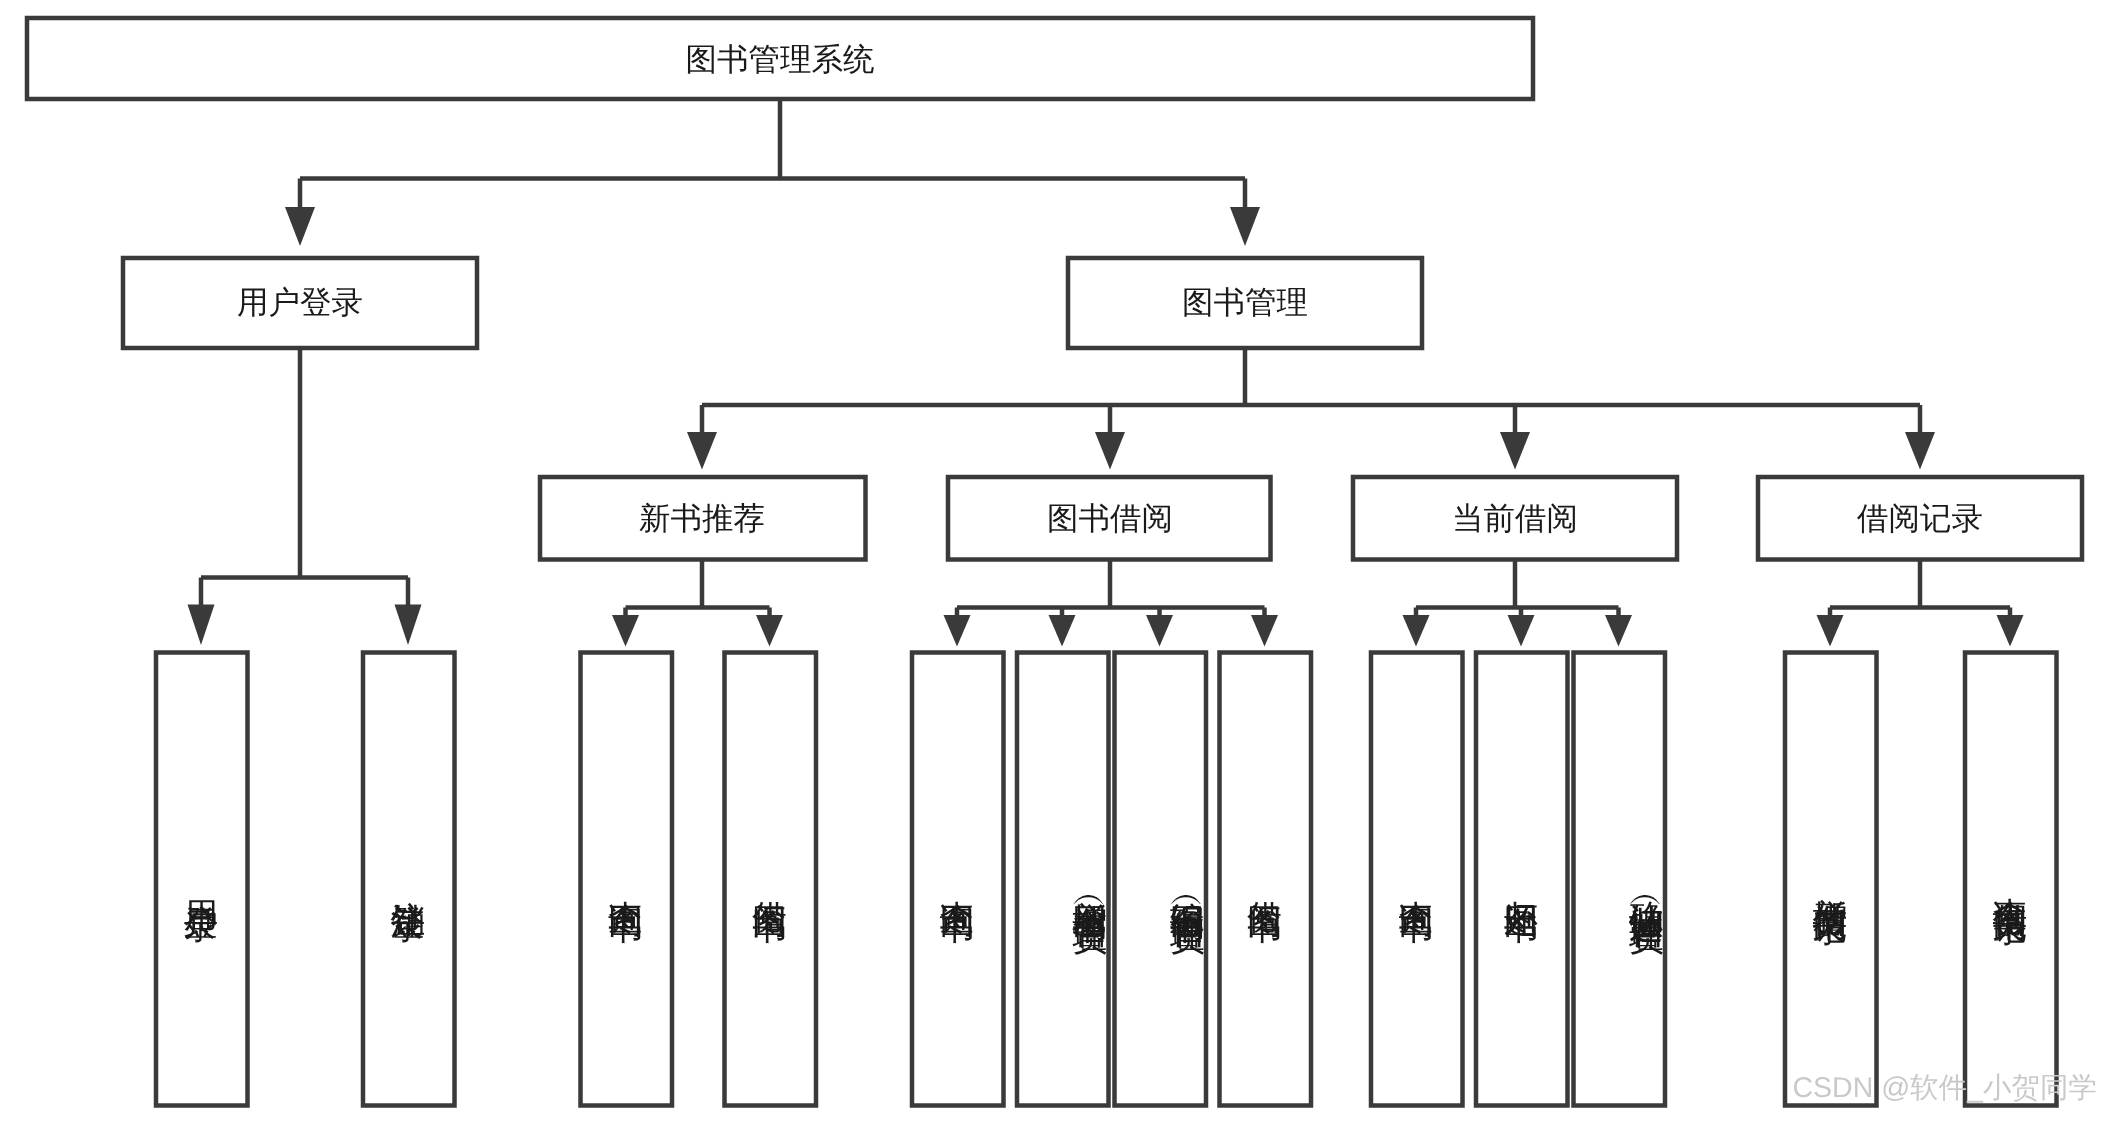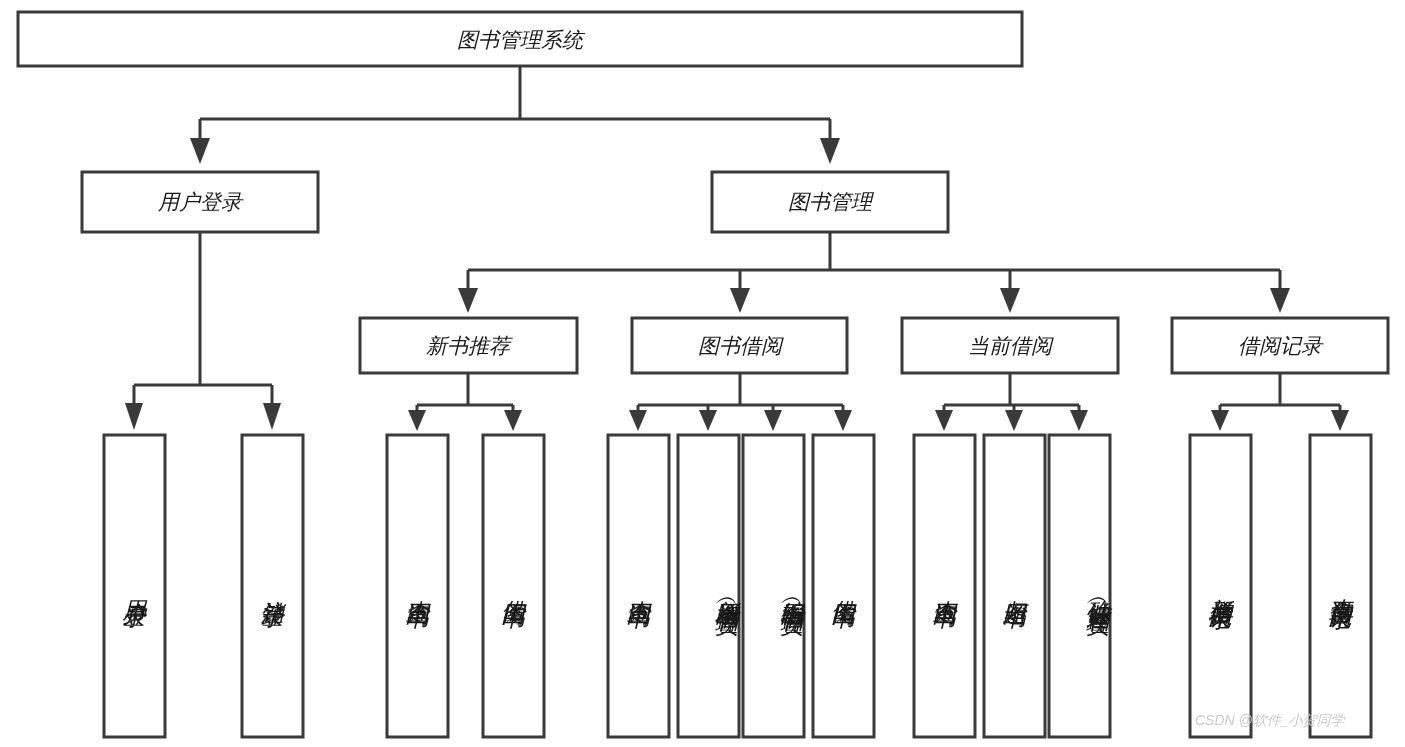--- a/index.html
+++ b/index.html
@@ -11,21 +11,20 @@
     width: 1405px;
     height: 747px;
     font-family: "Liberation Sans", "DejaVu Sans", sans-serif;
     overflow: hidden;
     position: relative;
   }
   #diagram-root {
     position: relative;
     width: 1405px;
     height: 608px;
-    font-style: italic;
   }
   svg.canvas {
     position: absolute;
     top: 0;
     left: 0;
     width: 1405px;
     height: 747px;
   }
   .node-box {
     fill: #ffffff;
@@ -60,21 +59,21 @@
     letter-spacing: 2px;
     display: flex;
     align-items: center;
     justify-content: center;
     white-space: nowrap;
     pointer-events: none;
   }
   .watermark {
     position: absolute;
     font-family: "Liberation Sans", "DejaVu Sans", sans-serif;
-    font-size: 14px;
+    font-size: 19px;
     color: #c9c9c9;
     white-space: nowrap;
   }
 </style>
 </head>
 <body>
 
 <div id="diagram-root">
 
   <svg class="canvas" viewBox="0 0 1405 747">

